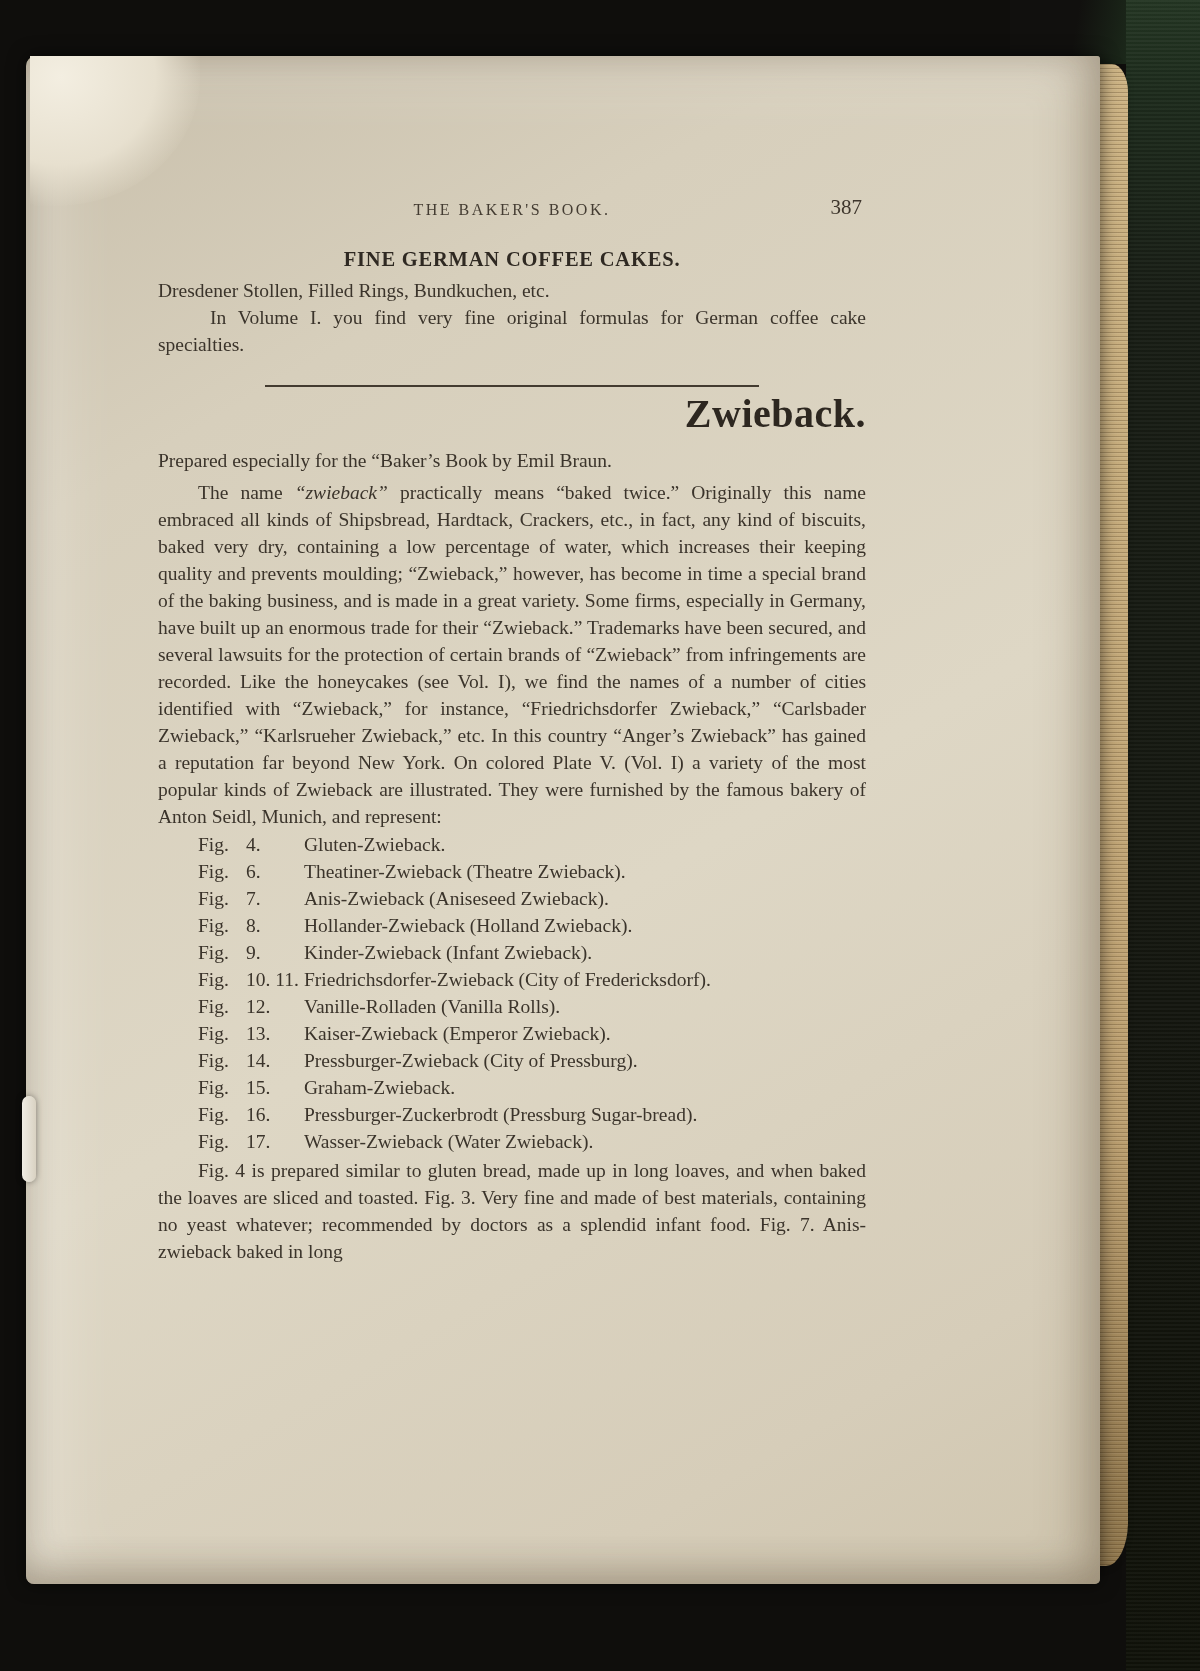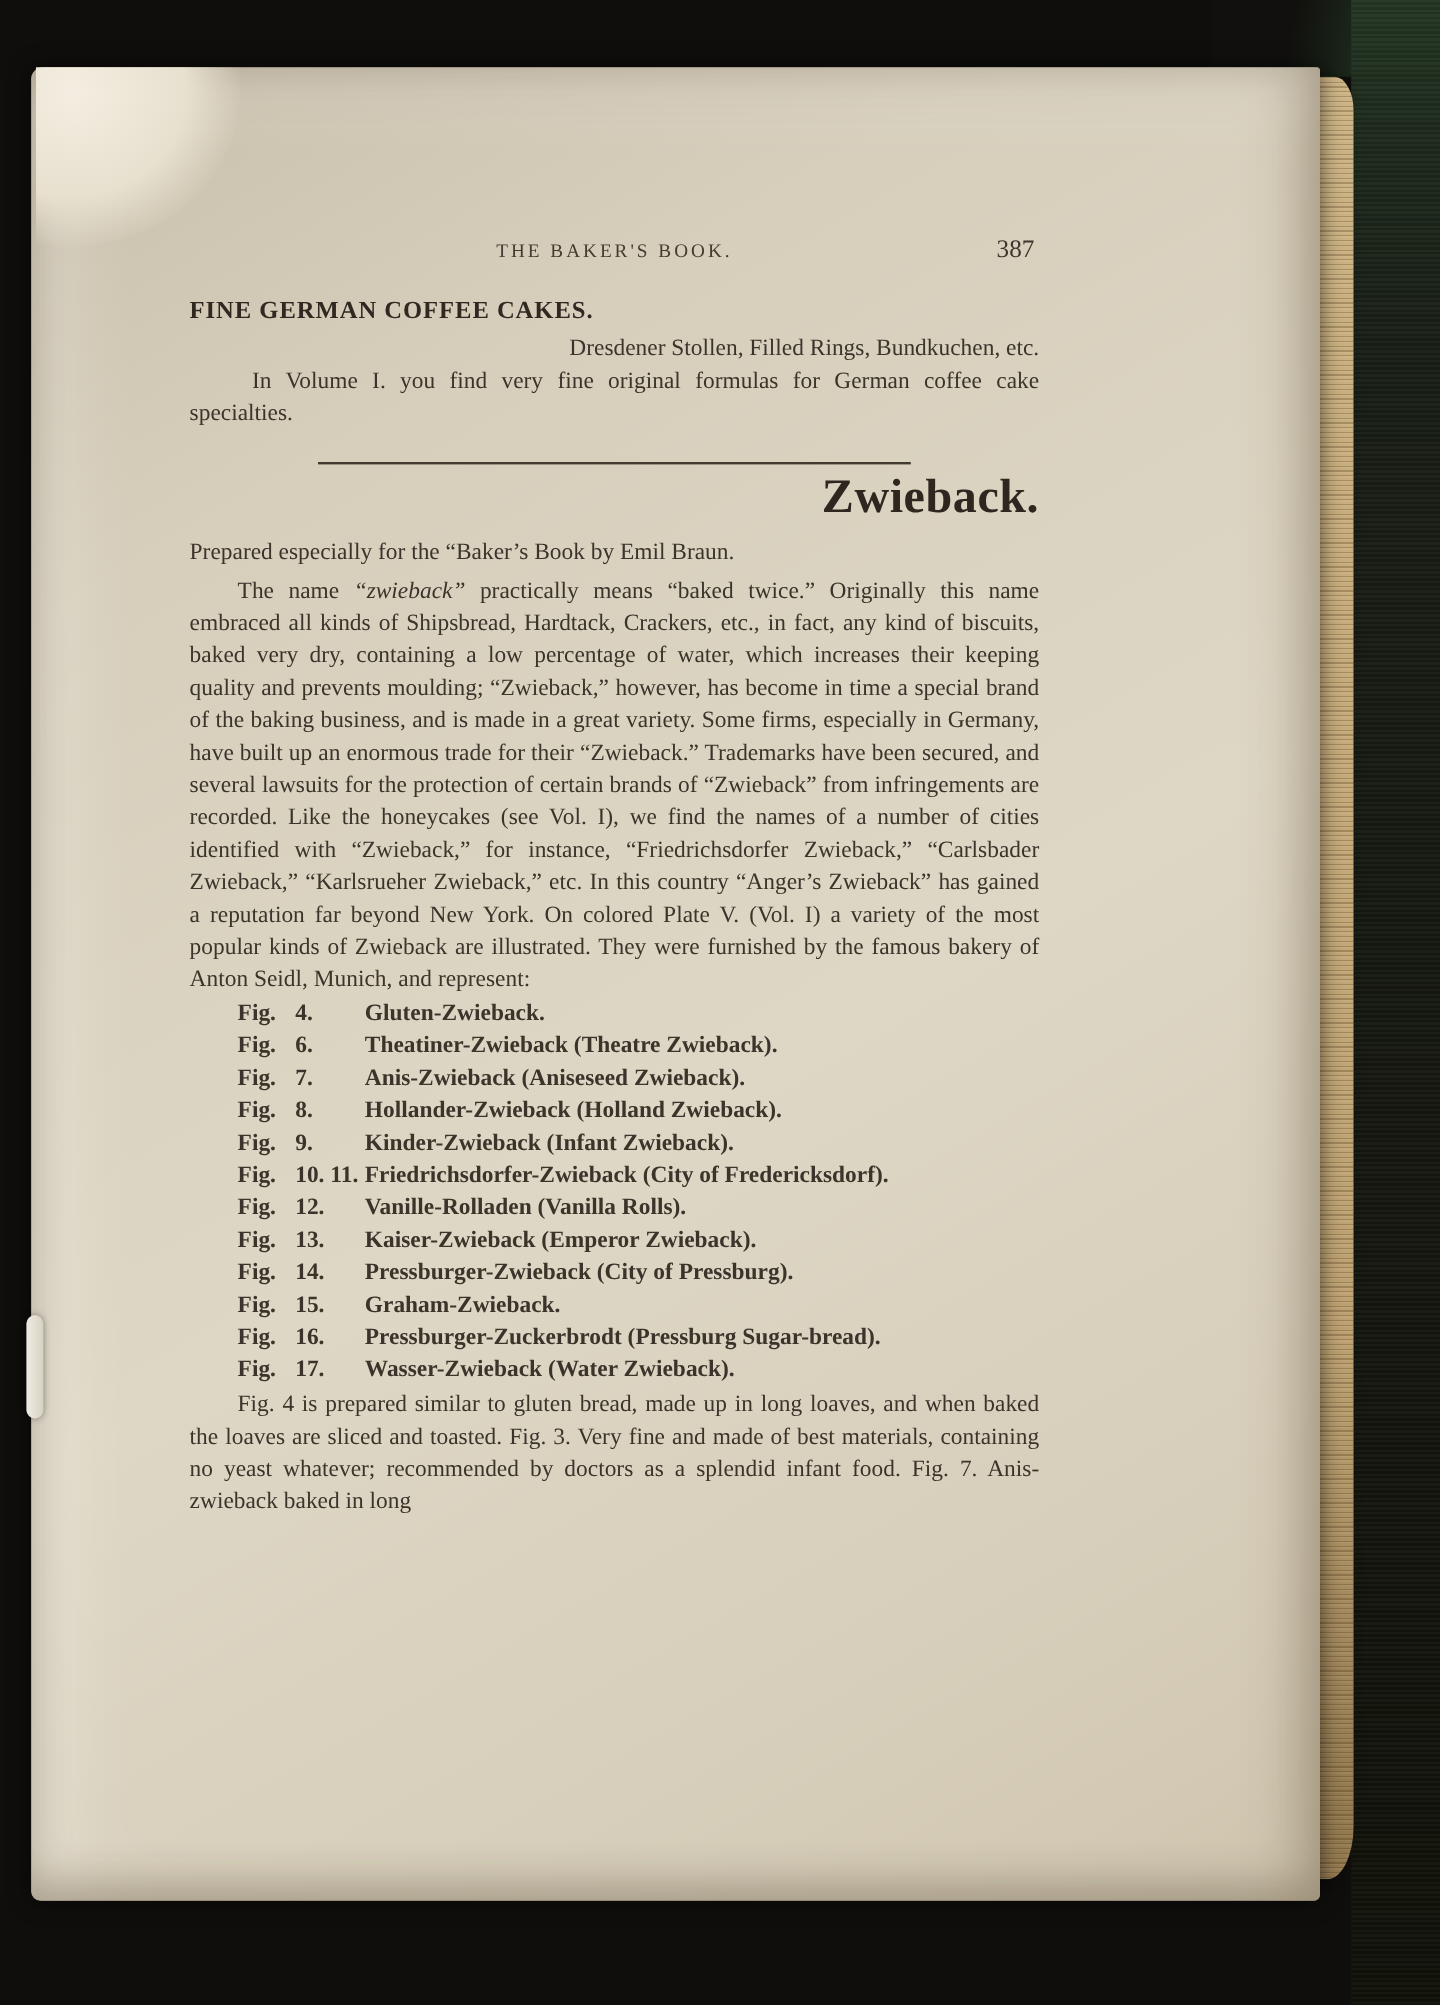--- a/index.html
+++ b/index.html
@@ -66,40 +66,40 @@
   .rh-title {
     position:absolute; left:0; right:0; text-align:center;
     font-size:16px; letter-spacing:2.5px; color:#443c32;
   }
   .rh-page {
     position:absolute; right:4px; top:-2px;
     font-size:21px; color:#3e362c;text-align:center;
   }
 
   .cc-heading {
-    margin-top:22px; text-align:left;
+    margin-top:22px; text-align:center;
     font-size:20.5px; font-weight:bold; letter-spacing:0.8px; color:#2f2922;
   }
-  .cc-sub { margin-top:4px; text-align:right; }
+  .cc-sub { margin-top:4px; text-align:left; }
   .cc-body { margin-top:0; text-align:justify; text-indent:52px; }
 
   .rule {
     width:494px; height:2px; margin:27px auto 0;
     background:#433b30;
   }
 
   .zw-title {
     margin-top:13px; text-align:right;
     font-size:40px; font-weight:bold; color:#2d2720; letter-spacing:0.5px;
   }
   .zw-attrib { margin-top:20px; }
   .zw-para { margin-top:5px; text-align:justify; text-indent:40px; }
   .zw-para .term { font-style:italic; }
 
-  .fig-list { margin:1px 0 0 40px;font-weight:bold; }
+  .fig-list { margin:1px 0 0 40px; }
   .fig-row { display:flex; line-height:27px; }
   .fig-label { width:48px; flex:none; }
   .fig-num { min-width:58px; flex:none; }
   .fig-desc { flex:1; }
 
   .zw-close { margin-top:2px; text-align:justify; text-indent:40px; }
 </style>
 </head>
 <body>
 

